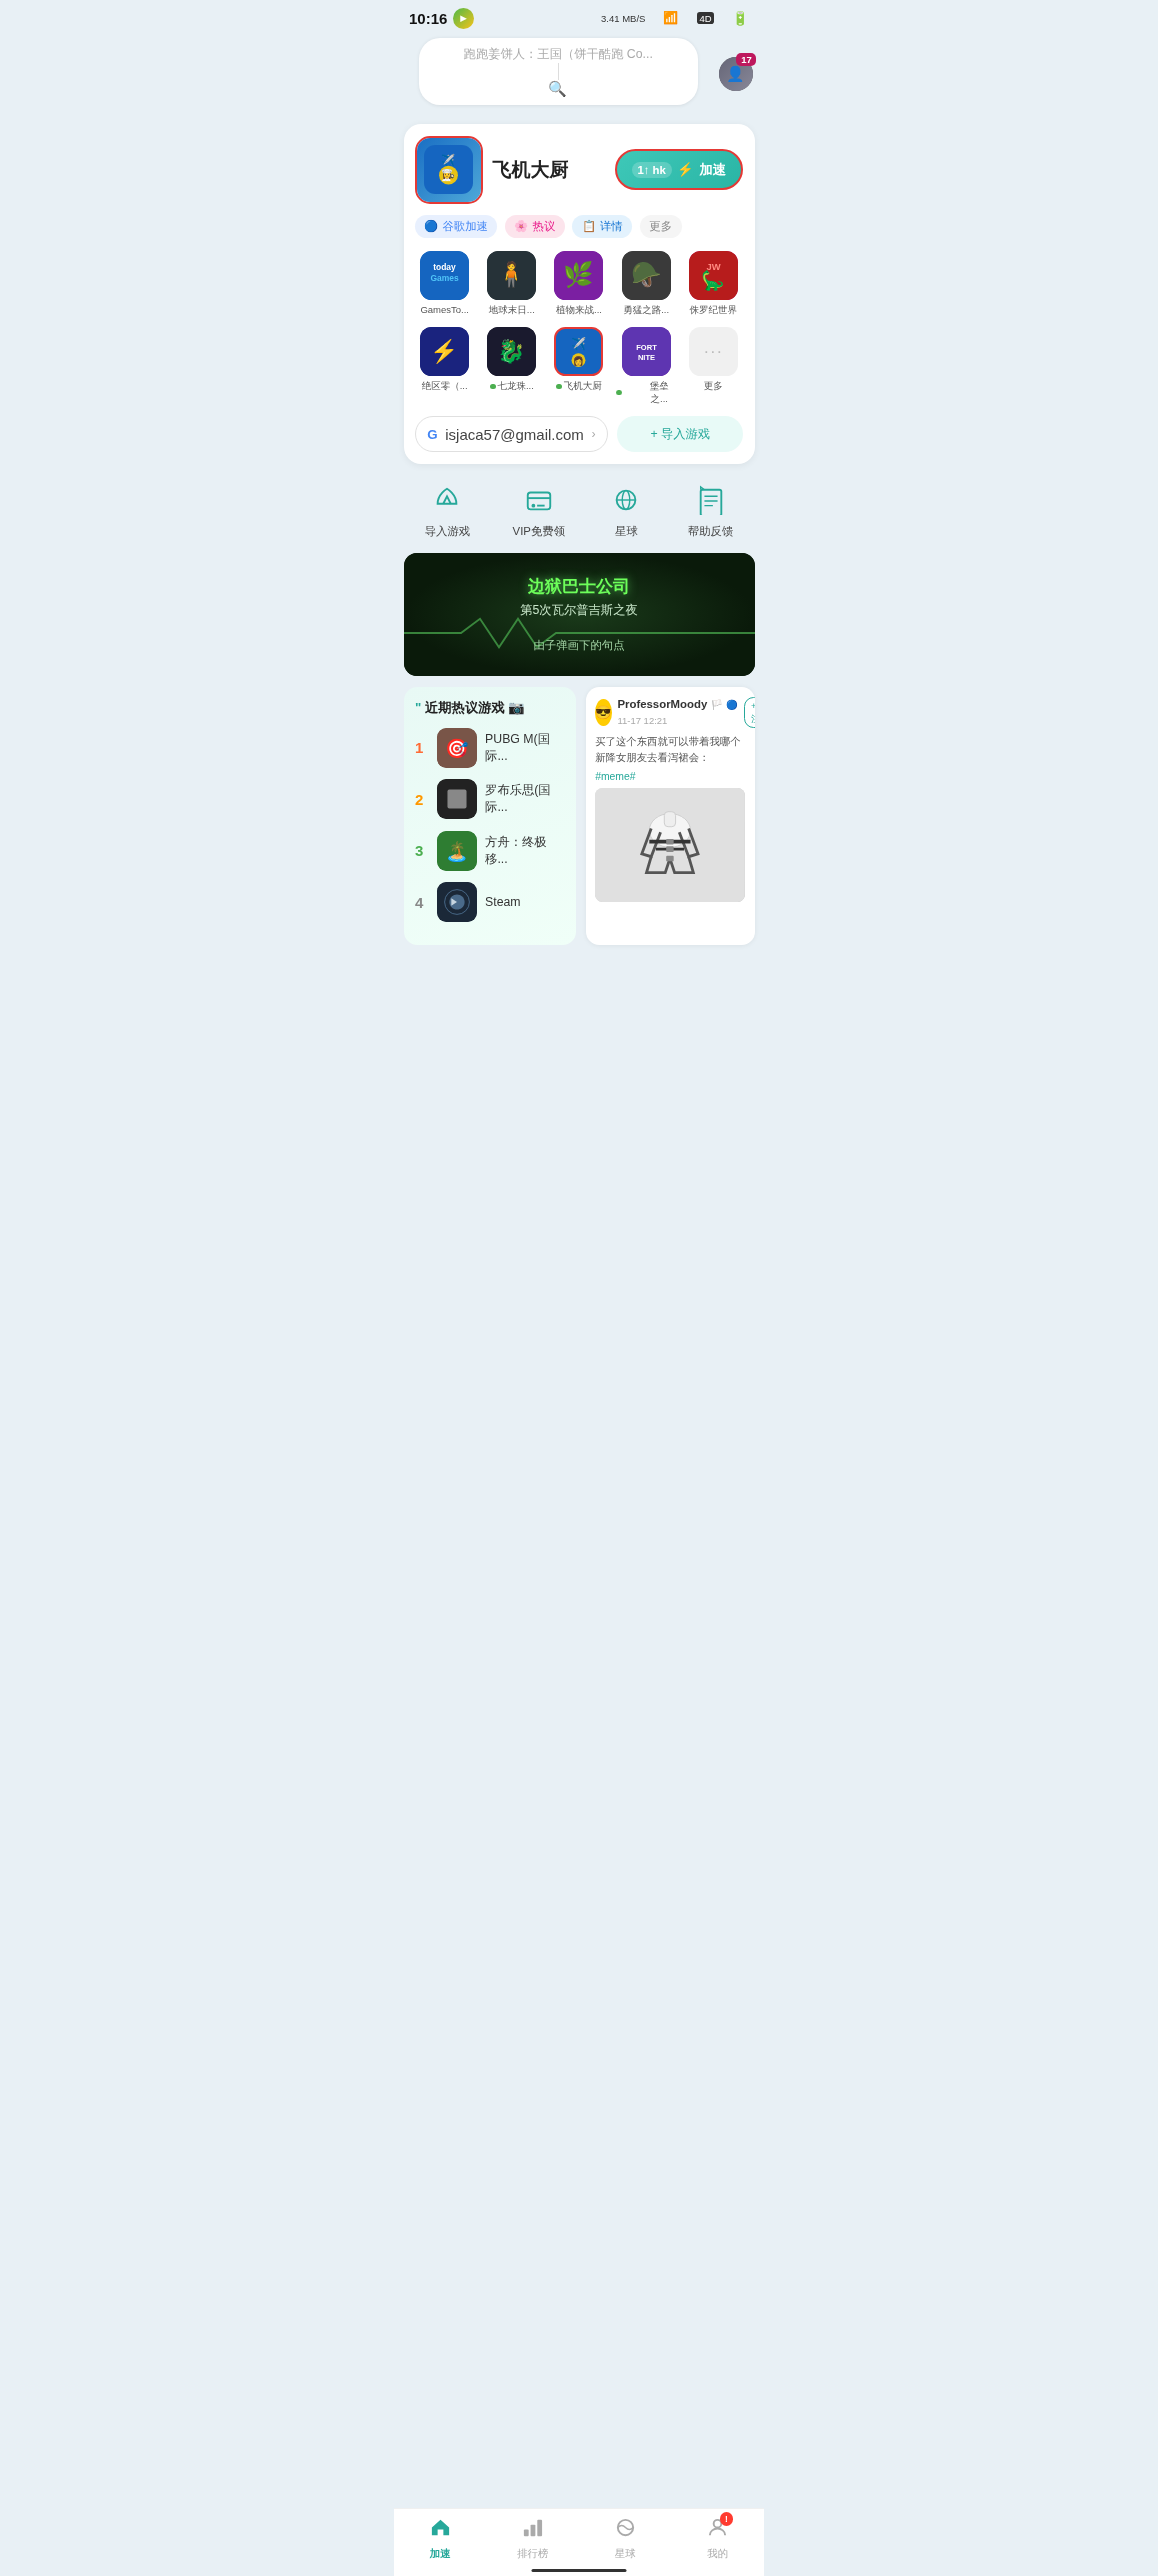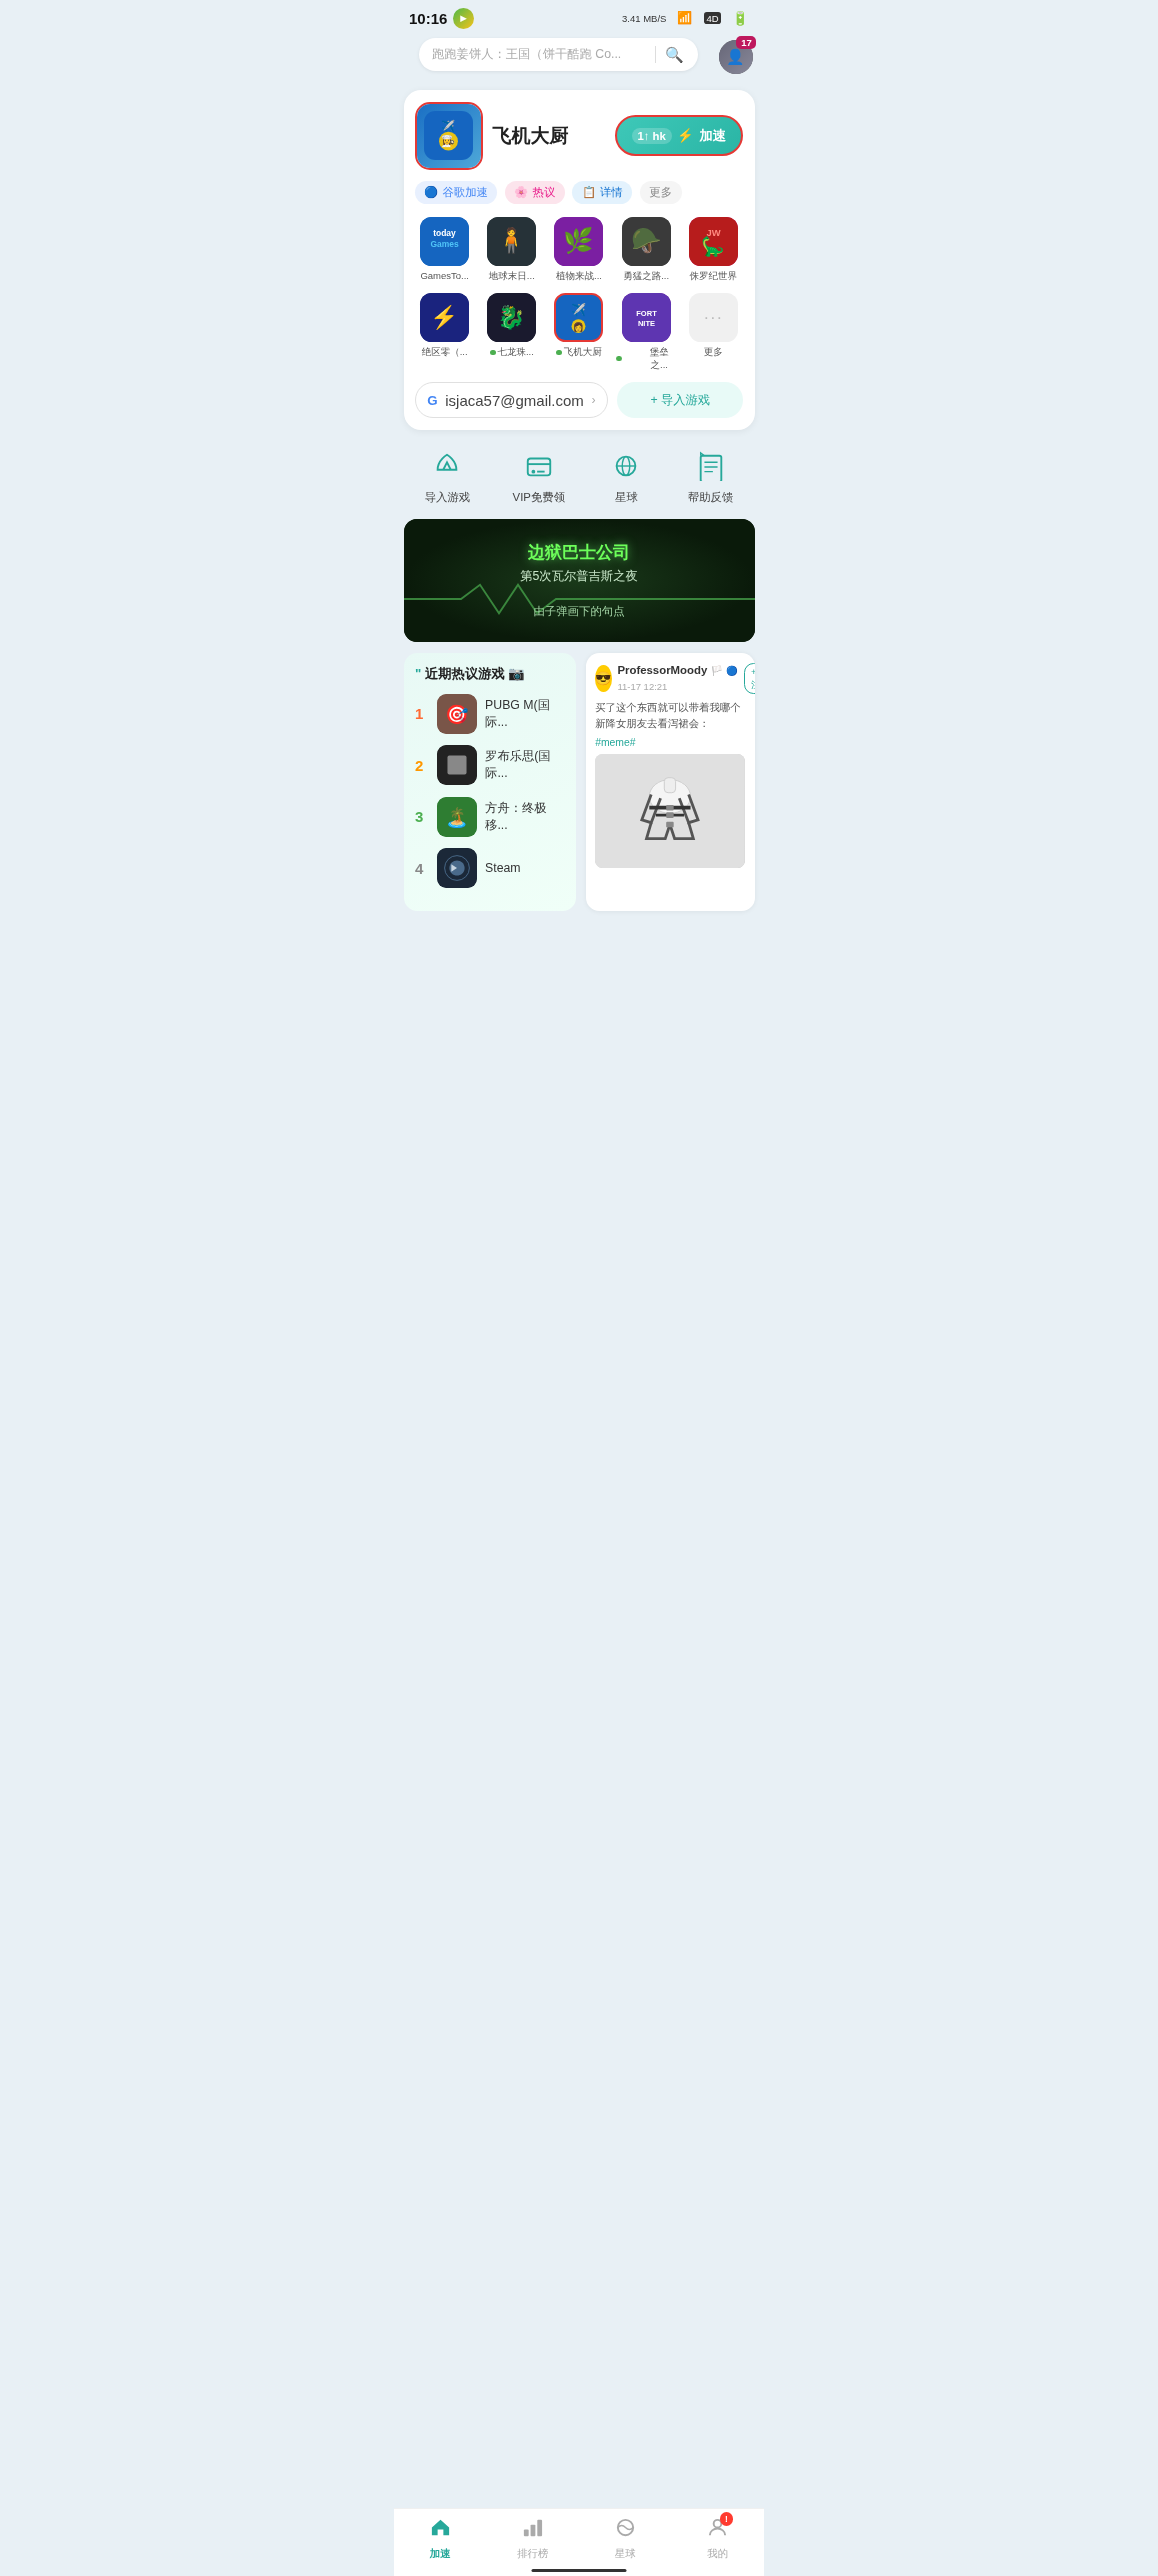--- a/index.html
+++ b/index.html
@@ -14,41 +14,42 @@
 
     
     .status-bar {
       display: flex;
       justify-content: space-between;
       align-items: center;
       padding: 7.6px 15px 3.8px;
       background: #e8f0f5;
     }
     .status-time { font-size: 15px; font-weight: 600; color: #111; }
-    .status-icons { display: flex; align-items: center; gap: 11px; font-size: 10.4px; color: #333; }
+    .status-icons { display: flex; align-items: center; gap: 18px; font-size: 10.4px; color: #333; }
     .status-badge {
       background: #333; color: white; border-radius: 2.8px; padding: 0.9px 2.8px; font-size: 9.5px;
     }
     .play-icon {
       width: 21px; height: 21px;
       background: linear-gradient(135deg, #4db848, #f7c31a);
       border-radius: 50%;
       display: inline-flex; align-items: center; justify-content: center;
       font-size: 8.5px; color: white;
     }
 
     
     .search-bar {
       margin: 5.7px 13.3px 9.5px;
       background: white;
       border-radius: 21px;
       display: flex;
       align-items: center;
       padding: 7.6px 13.3px;
       box-shadow: 0 0.9px 3.8px rgba(0,0,0,0.08);
+      flex-direction: column;
     }
     .search-text { flex: 1; font-size: 12.3px; color: #aaa; }
     .search-divider { width: 0.9px; height: 17px; background: #ddd; margin: 0 9.5px; }
     .search-icon-btn { color: #aaa; font-size: 15px; }
     .avatar-btn {
       width: 34px; height: 34px; border-radius: 50%;
       background: #555; margin-left: 7.6px;
       position: relative; overflow: visible;
       display: flex; align-items: center; justify-content: center;
     }

